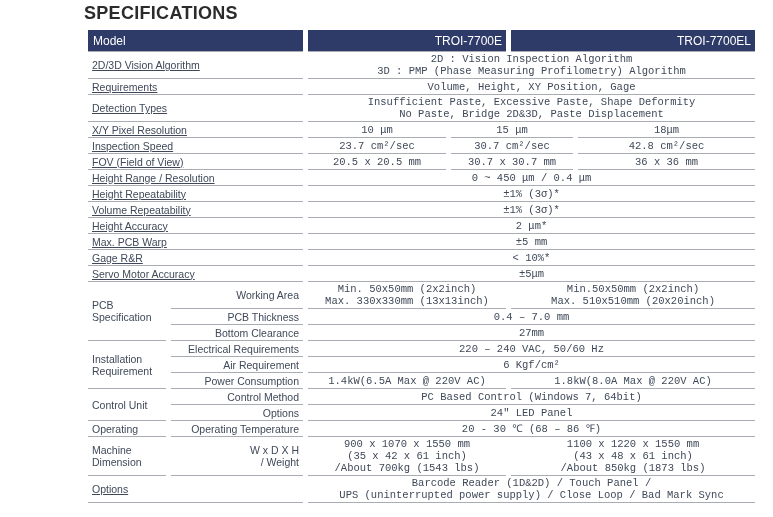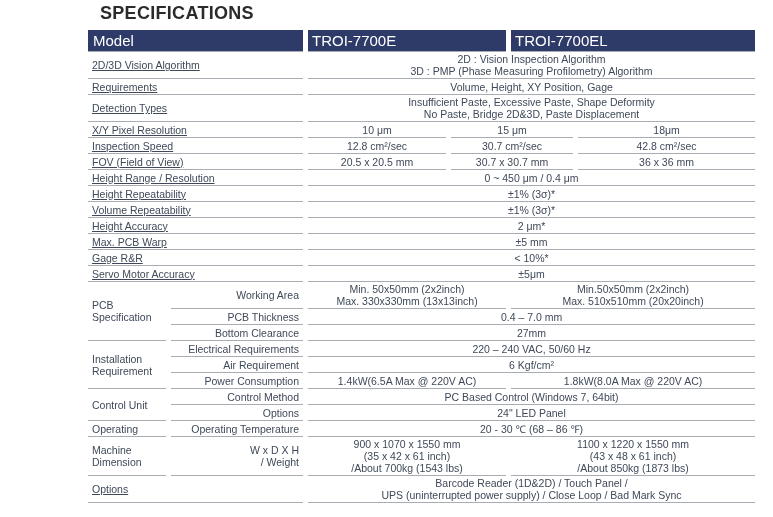--- a/index.html
+++ b/index.html
@@ -5,21 +5,21 @@
   html,body{margin:0;padding:0;background:#ffffff;}
   .page{
     position:relative;
     width:773px;height:517px;
     background:#ffffff;
     font-family:"Liberation Sans", sans-serif;
     color:#3f4959;
     overflow:hidden;
   }
   .title{
-    position:absolute;left:100px;top:3px;
+    position:absolute;left:84px;top:3px;
     font-size:18px;font-weight:700;color:#2b2b2b;
     letter-spacing:0.3px;
   }
   table.spec{
     position:absolute;left:83px;top:30px;
     width:677px;
     border-collapse:separate;
     border-spacing:5px 0;
     table-layout:fixed;
     font-size:10.5px;
@@ -29,29 +29,29 @@
     padding:1px 4px;
     line-height:12px;
     vertical-align:middle;
     overflow:hidden;
   }
   td.hdr{
     background:#2e3b68;
     color:#ffffff;
     border-bottom:none;
     height:19px;
-    font-size:15px;
+    font-size:12px;
     margin-left:44px;
   }
   td.hdr.model{text-align:left;padding-left:5px;}
-  td.hdr.center{text-align:left;}
+  td.hdr.center{text-align:right;}
   td.label{text-align:left;padding-left:6px;height:13px;text-decoration:underline;}
   td.section{text-align:left;padding-left:6px;vertical-align:middle;}
   td.sublabel{text-align:right;padding-left:4px;height:13px;}
-  td.value{text-align:center;height:13px;}
+  td.value{text-align:center;height:13px;font-family:Liberation Mono, monospace;}
   .ml{white-space:pre-line;}
   .footnote{
     position:absolute;left:84px;top:487px;
     font-size:10.5px;color:#3f4959;
   }
 </style>
 </head>
 <body>
 
 <div class="page">
@@ -94,21 +94,21 @@
 
     <tr>
       <td class="label" colspan="2">X/Y Pixel Resolution</td>
       <td class="value">10 μm</td>
       <td class="value" colspan="2">15 μm</td>
       <td class="value">18μm</td>
     </tr>
 
     <tr>
       <td class="label" colspan="2">Inspection Speed</td>
-      <td class="value">12.8 cm²/sec</td>
+      <td class="value">23.7 cm²/sec</td>
       <td class="value" colspan="2">30.7 cm²/sec</td>
       <td class="value">42.8 cm²/sec</td>
     </tr>
 
     <tr>
       <td class="label" colspan="2">FOV (Field of View)</td>
       <td class="value">20.5 x 20.5 mm</td>
       <td class="value" colspan="2">30.7 x 30.7 mm</td>
       <td class="value">36 x 36 mm</td>
     </tr>

